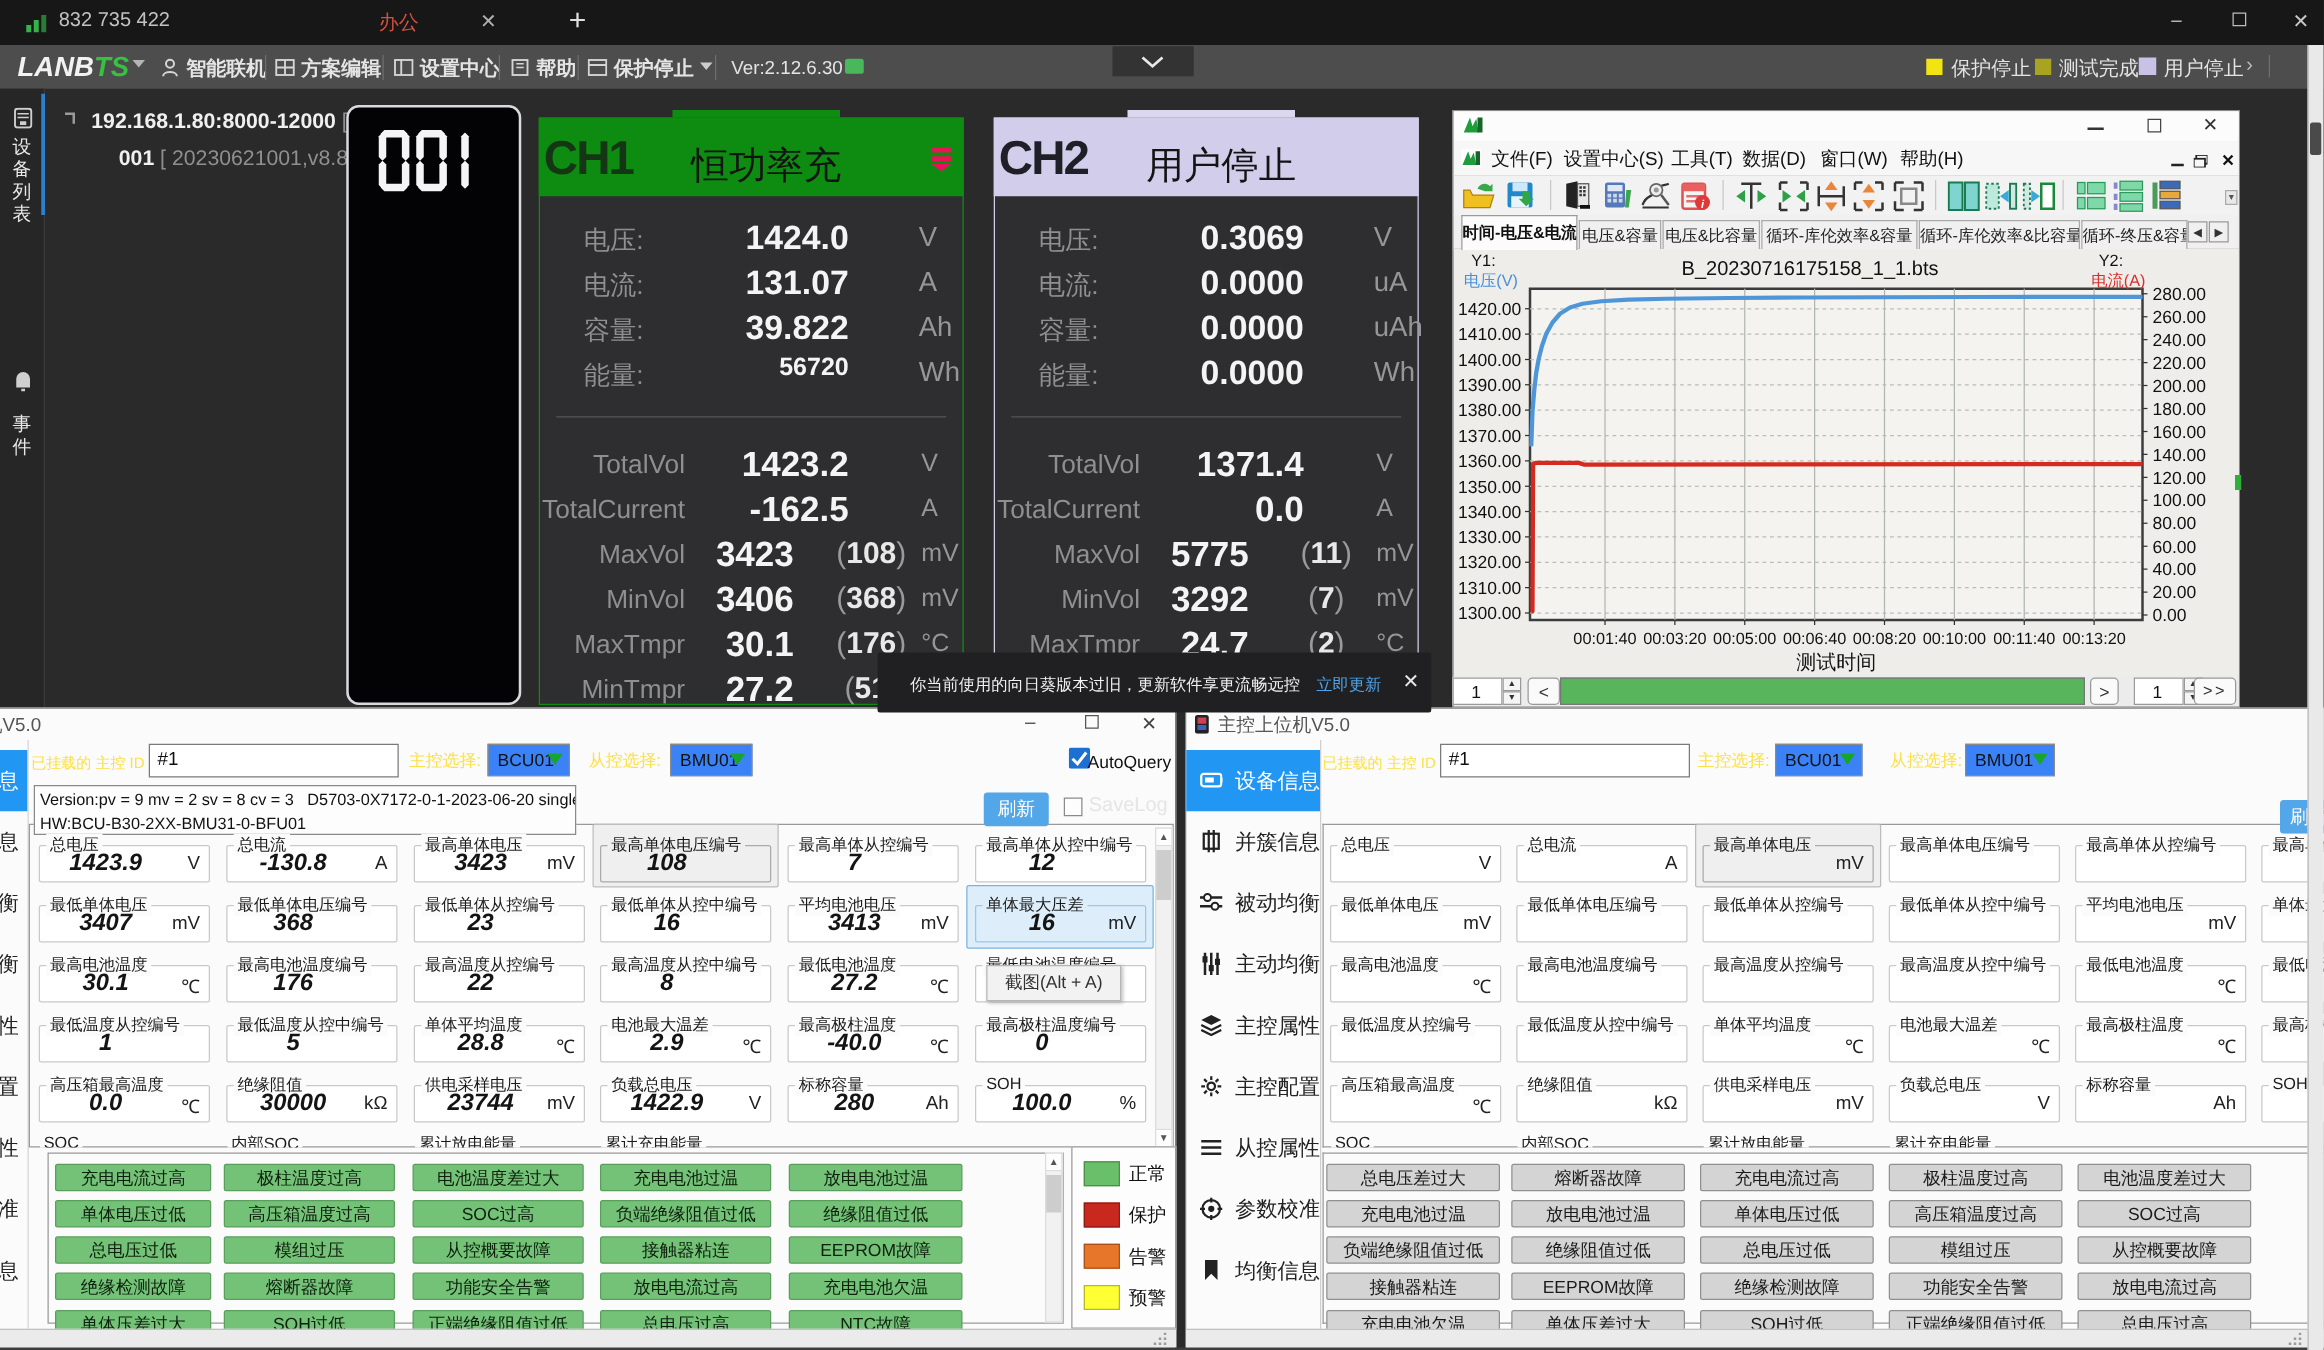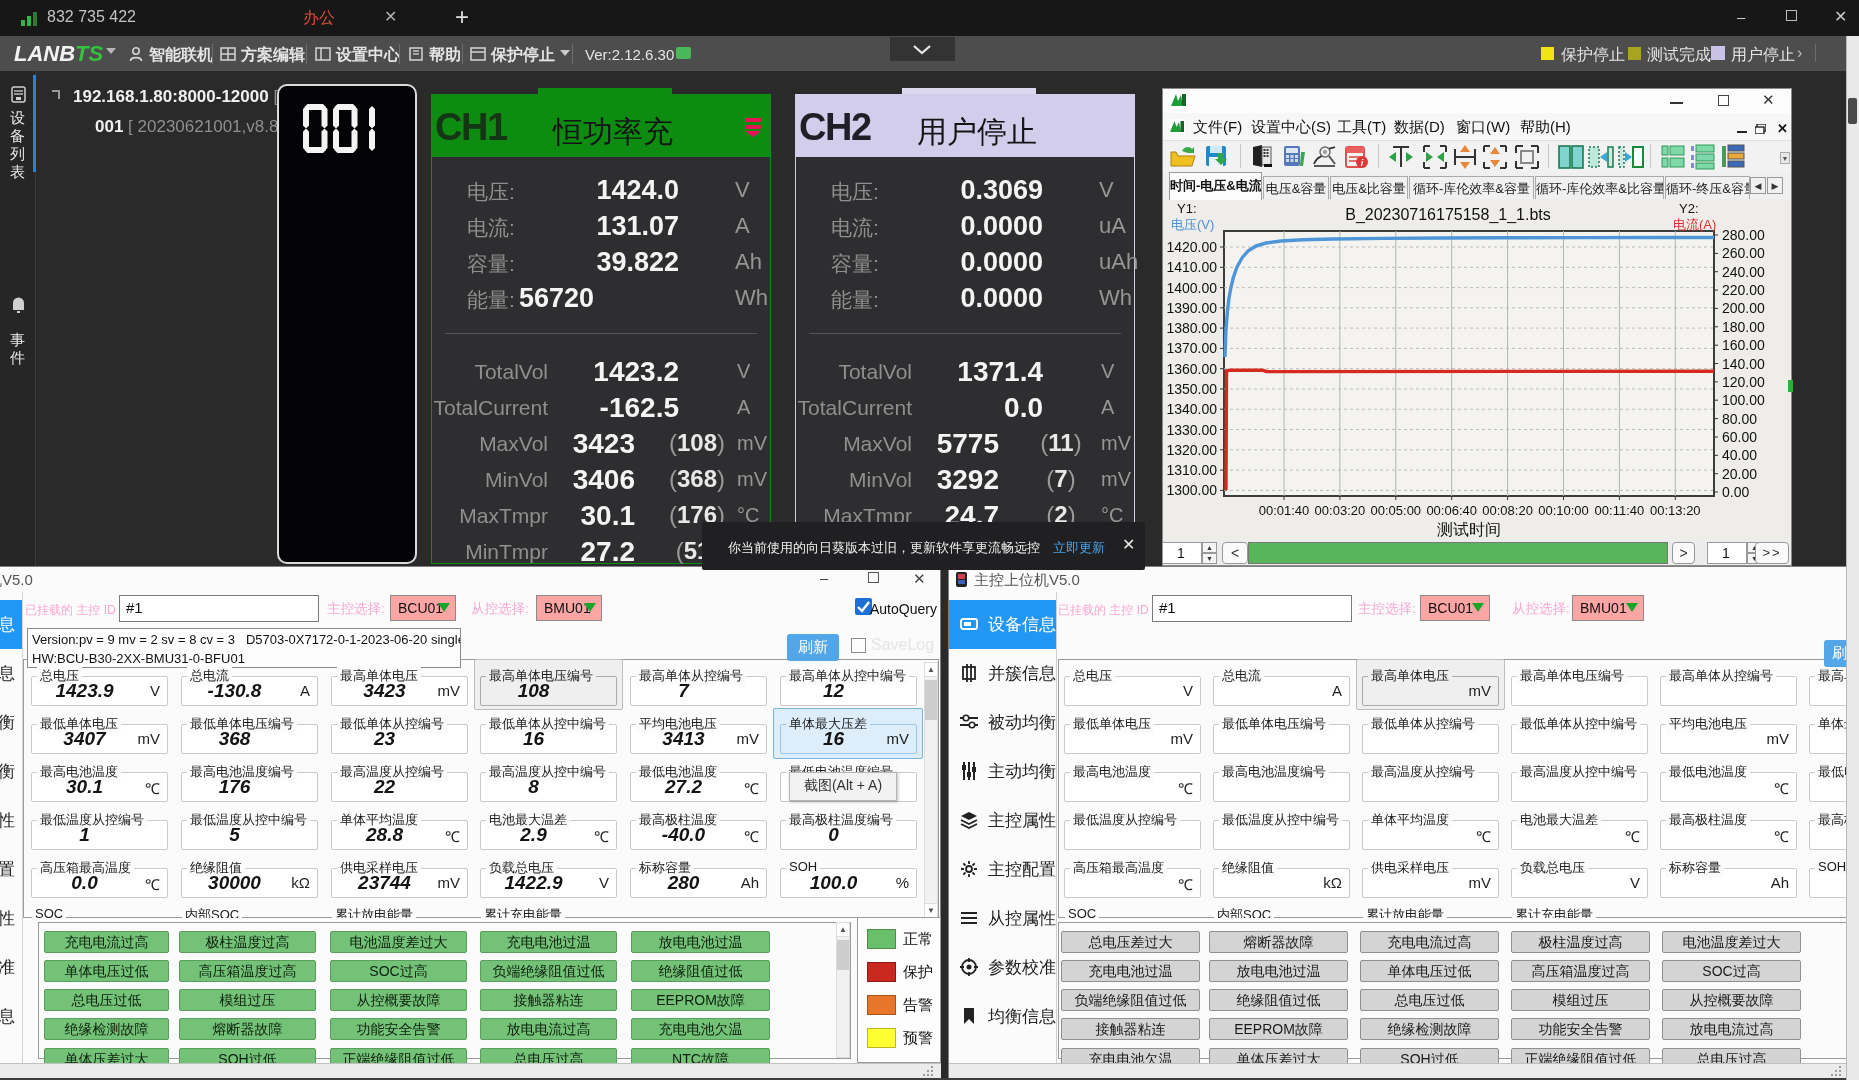--- a/index.html
+++ b/index.html
@@ -11,25 +11,25 @@
 
 .win{background:#fbfbfb;border:1px solid #7f7f7f}
 .cell{position:absolute;background:#fff;border:1px solid #c9c9c9;border-radius:2px}
 .cl{position:absolute;top:-10px;left:5px;background:#fbfbfb;padding:0 3px;font-size:13px;color:#1a1a1a;white-space:nowrap}
 .cv{position:absolute;left:0;right:30px;top:3px;text-align:center;font-size:19px;font-weight:bold;font-style:italic;color:#141414}
 .cu{position:absolute;right:7px;top:5px;font-size:15px;color:#222}
 .gbtn{position:absolute;background:#74c278;border:1px solid #5a9e5e;border-radius:2px;
 font-size:14px;color:#0c200c;text-align:center;line-height:20px;overflow:hidden;white-space:nowrap}
 .ybtn{position:absolute;background:#d4d4d4;border:1px solid #909090;border-radius:2px;
 font-size:14px;color:#1a1a1a;text-align:center;line-height:20px;overflow:hidden;white-space:nowrap}
-.combo{position:absolute;height:26px;border:1px solid #8a8a8a;background:#fca5a5;font-size:14px;color:#111}
+.combo{position:absolute;height:26px;border:1px solid #8a8a8a;background:#3b82f6;font-size:14px;color:#111}
 .combo b{position:absolute;left:7px;top:4px;font-weight:normal}
 .combo i{position:absolute;right:5px;top:7px;width:0;height:0;border-left:6px solid transparent;
 border-right:6px solid transparent;border-top:9px solid #18a52c;font-style:normal}
-.flbl{position:absolute;font-size:15px;color:#f9a8d4}
+.flbl{position:absolute;font-size:15px;color:#fde047}
 .mi{color:#e4e4e4;font-size:16px}
 .wbtn{position:absolute;color:#c8c8c8;font-size:15px}
 </style></head><body>
 <div id="s">
 <div class="a" style="left:0;top:0;width:1859px;height:36px;background:#171717"></div>
 <svg class="a" style="left:20px;top:10px" width="20" height="16">
       <rect x="1" y="10" width="4" height="6" fill="#36b24a"></rect>
       <rect x="7" y="6" width="4" height="10" fill="#36b24a"></rect>
       <rect x="13" y="2" width="4" height="14" fill="#2a7a38"></rect>
     </svg>
@@ -139,21 +139,21 @@
 <div class="a lbl" style="left:467px;top:178px;font-size:21px">电压:</div>
 <div class="a val" style="left:519px;top:175px;width:160px;text-align:right;font-size:27px">1424.0</div>
 <div class="a unit" style="left:735px;top:177px;font-size:22px">V</div>
 <div class="a lbl" style="left:467px;top:214px;font-size:21px">电流:</div>
 <div class="a val" style="left:519px;top:211px;width:160px;text-align:right;font-size:27px">131.07</div>
 <div class="a unit" style="left:735px;top:213px;font-size:22px">A</div>
 <div class="a lbl" style="left:467px;top:250px;font-size:21px">容量:</div>
 <div class="a val" style="left:519px;top:247px;width:160px;text-align:right;font-size:27px">39.822</div>
 <div class="a unit" style="left:735px;top:249px;font-size:22px">Ah</div>
 <div class="a lbl" style="left:467px;top:286px;font-size:21px">能量:</div>
-<div class="a val" style="left:519px;top:283px;width:160px;text-align:left;font-size:27px">56720</div>
+<div class="a val" style="left:519px;top:283px;width:160px;text-align:right;font-size:20px">56720</div>
 <div class="a unit" style="left:735px;top:285px;font-size:22px">Wh</div>
 <div class="a" style="left:445px;top:333px;width:312px;height:1px;background:#555"></div>
 <div class="a lbl" style="left:431px;top:360px;width:117px;text-align:right;font-size:21px">TotalVol</div>
 <div class="a val" style="left:559px;top:356px;width:120px;text-align:right;font-size:28px">1423.2</div>
 <div class="a unit" style="left:737px;top:360px;font-size:20px">V</div>
 <div class="a lbl" style="left:431px;top:396px;width:117px;text-align:right;font-size:21px">TotalCurrent</div>
 <div class="a val" style="left:559px;top:392px;width:120px;text-align:right;font-size:28px">-162.5</div>
 <div class="a unit" style="left:737px;top:396px;font-size:20px">A</div>
 <div class="a lbl" style="left:431px;top:432px;width:117px;text-align:right;font-size:21px">MaxVol</div>
 <div class="a val" style="left:555px;top:428px;width:80px;text-align:right;font-size:28px">3423</div>

